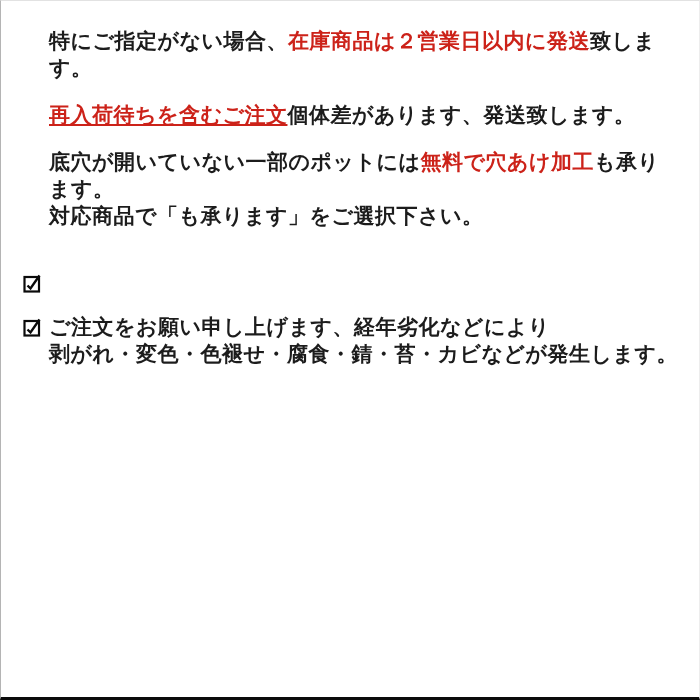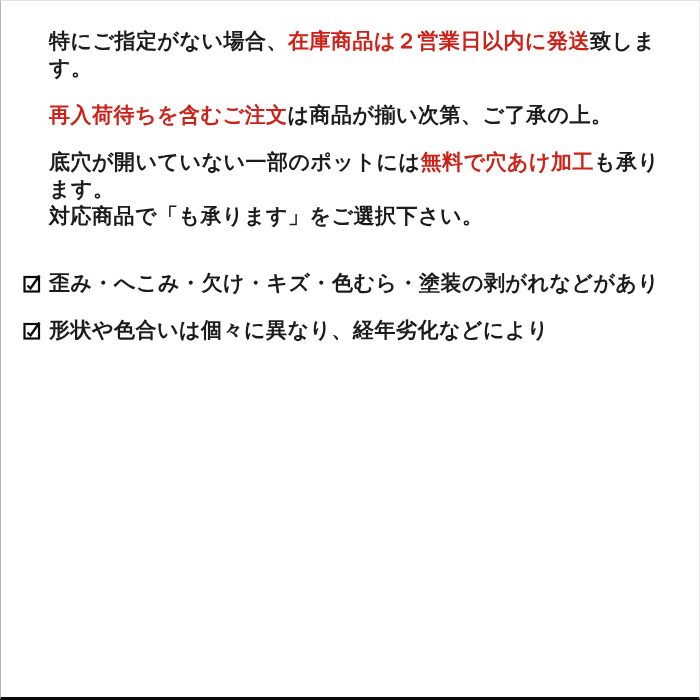--- a/index.html
+++ b/index.html
@@ -48,38 +48,38 @@
   }
   .sq {
     width: 16px; height: 16px;
     background: #0a0a0a;
     margin-top: 2px;
   }
   .cb { display: block; margin-top: 1px; }
   .text { flex: 1 1 auto; }
   .line { display: block; }
   .red { color: var(--red, #cc2219); }
-  .red.strong { font-weight: 800; }
+  .red.strong { font-weight: 800; text-decoration: underline; }
 </style>
 </head>
 <body>
 
 <div class="page">
 
   <div class="item">
     <span class="marker"><span class="dot"></span></span>
     <span class="text">
       <span class="line"><span>特にご指定がない場合、</span><span class="red">在庫商品は２営業日以内に発送</span><span>致します。</span></span>
     </span>
   </div>
 
   <div class="item">
     <span class="marker"><span class="dot"></span></span>
     <span class="text">
-      <span class="line"><span></span><span class="red strong">再入荷待ちを含むご注文</span><span>は商品が揃い次第、ご了承の上。</span></span>
+      <span class="line"><span></span><span class="red strong">再入荷待ちを含むご注文</span><span>個体差があります、発送致します。</span></span>
     </span>
   </div>
 
 
   <div class="item gap-after">
     <span class="marker"><span class="dot"></span></span>
     <span class="text">
       <span class="line"><span>底穴が開いていない一部のポットには</span><span class="red">無料で穴あけ加工</span><span>も承ります。</span></span>
       <span class="line"><span>対応商品で「も承ります」をご選択下さい。</span></span>
     </span>
@@ -89,29 +89,29 @@
 
 
   <div class="item">
     <span class="marker">
       <svg class="cb" width="19" height="19" viewBox="0 0 19 19">
           <rect x="1.5" y="3" width="14.5" height="14.5" fill="none" stroke="#0a0a0a" stroke-width="2.2"></rect>
           <path d="M4.5 11.5 L7.5 14.5 L16.5 1.5" fill="none" stroke="#0a0a0a" stroke-width="2.4"></path>
         </svg>
     </span>
     <span class="text">
-      <span class="line"><span>歪み・へこみ・欠け・キズ・色むら・塗装の剥がれなどがあり</span></span>
     </span>
   </div>
 
   <div class="item">
     <span class="marker">
       <svg class="cb" width="19" height="19" viewBox="0 0 19 19">
           <rect x="1.5" y="3" width="14.5" height="14.5" fill="none" stroke="#0a0a0a" stroke-width="2.2"></rect>
           <path d="M4.5 11.5 L7.5 14.5 L16.5 1.5" fill="none" stroke="#0a0a0a" stroke-width="2.4"></path>
         </svg>
     </span>
     <span class="text">
-      <span class="line"><span>形状や色合いは個々に異なり、経年劣化などにより</span></span>
+      <span class="line"><span>ご注文をお願い申し上げます、経年劣化などにより</span></span>
+      <span class="line"><span>剥がれ・変色・色褪せ・腐食・錆・苔・カビなどが発生します。</span></span>
     </span>
   </div>
 
 </div>
 
 </body></html>

